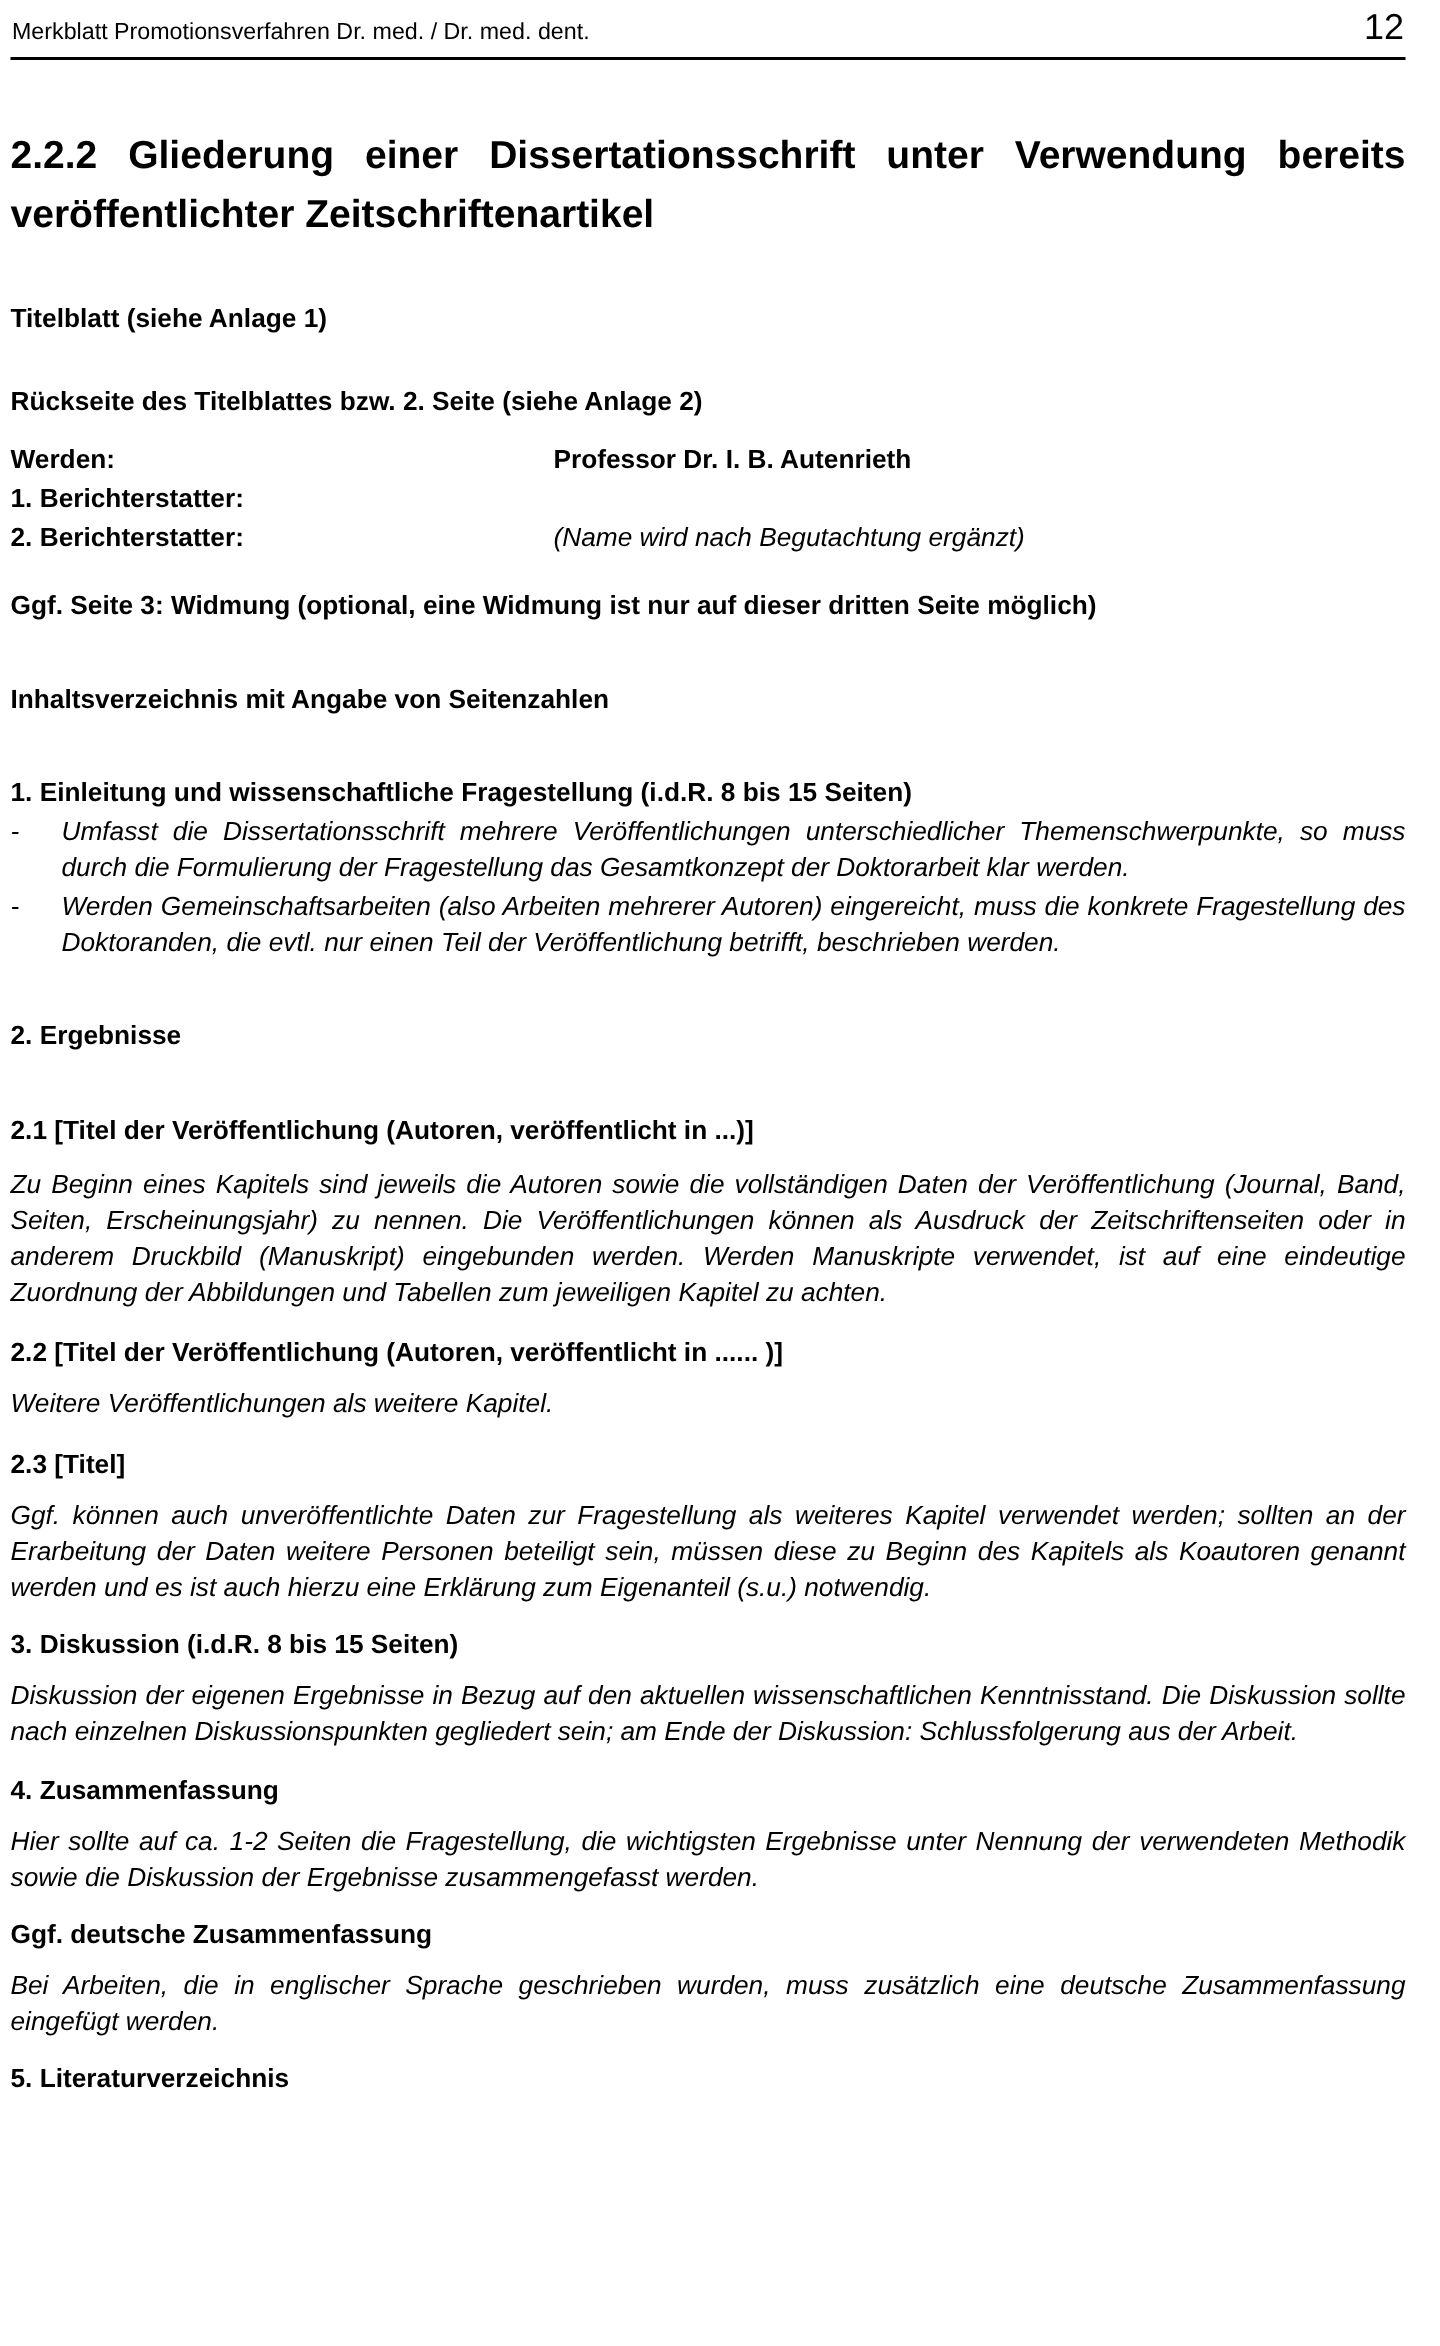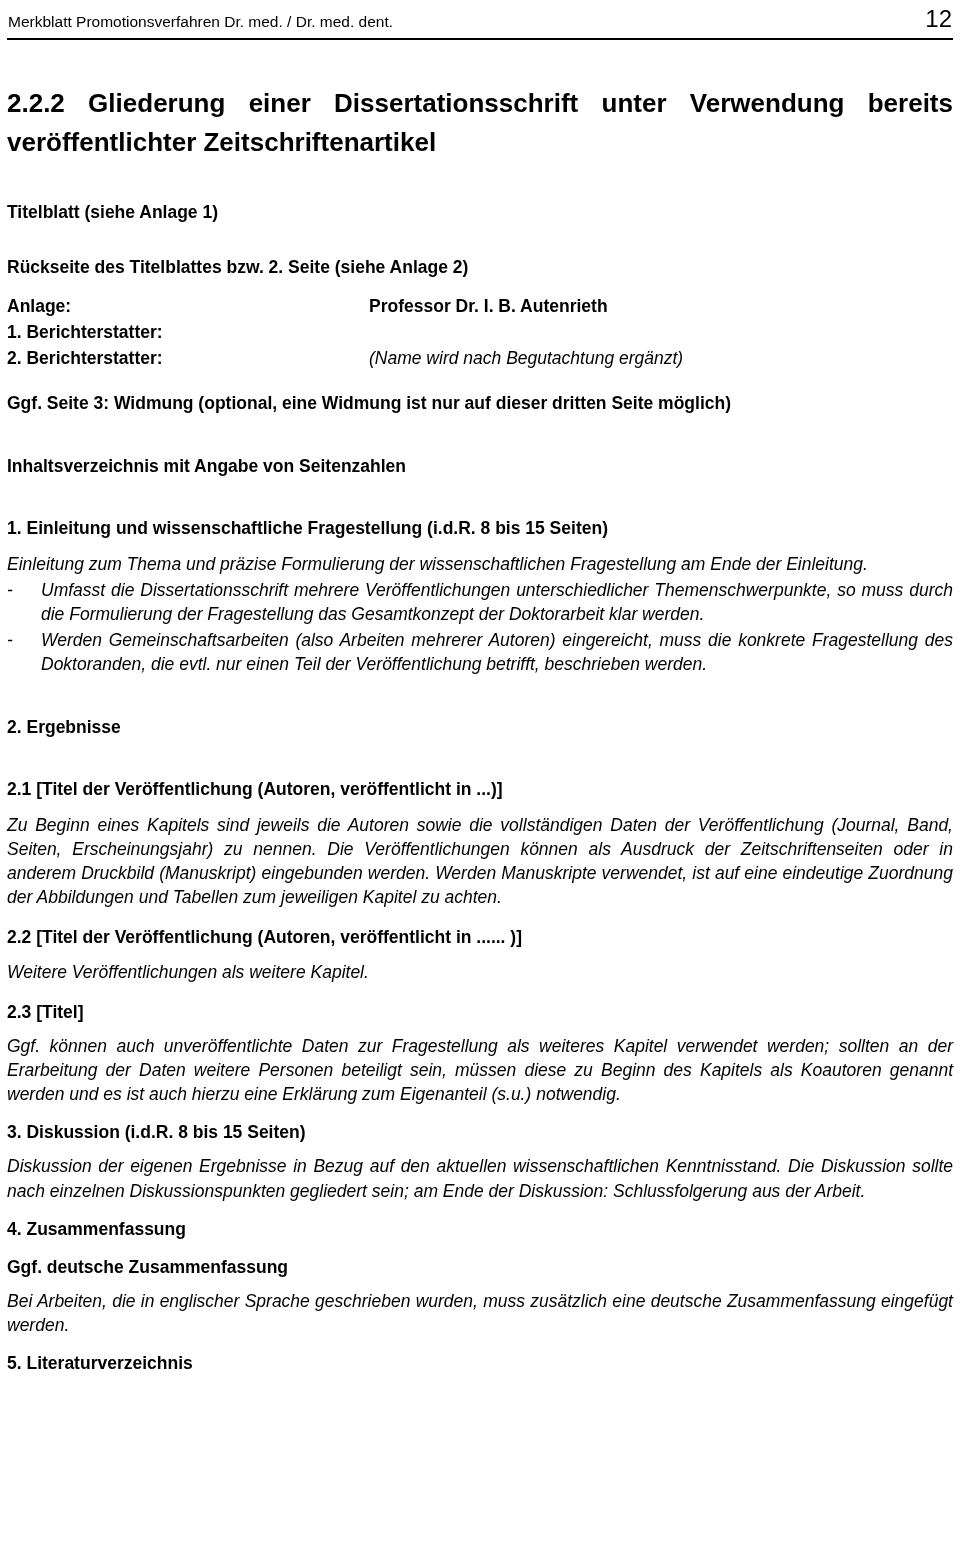--- a/index.html
+++ b/index.html
@@ -2,21 +2,21 @@
 <html lang="de"><head>
 <meta charset="utf-8">
 <title>Merkblatt Promotionsverfahren – Seite 12</title>
 <style>
   * { box-sizing: border-box; }
   html, body { margin: 0; padding: 0; background: #ffffff; }
   .page {
     width: 960px;
     min-height: 1564px;
     margin: 0 auto;
-    padding: 5px 7px 24px 7px;
+    padding: 5px 23px 24px 7px;
     font-family: "Liberation Sans", sans-serif;
     color: #000000;
     font-size: 17.5px;
     line-height: 1.38;
     background: #ffffff;
   }
   
   .hdr {
     display: flex;
     justify-content: space-between;
@@ -73,40 +73,39 @@
   <div class="rule"></div>
 
   <div class="h-main">2.2.2 Gliederung einer Dissertationsschrift unter Verwendung bereits veröffentlichter Zeitschriftenartikel</div>
 
   <div class="b mt26">Titelblatt (siehe Anlage 1)</div>
 
   <div class="b mt30">Rückseite des Titelblattes bzw. 2. Seite (siehe Anlage 2)</div>
 
   <div class="dekan">
     <div class="row">
-      <span class="lbl">Anlage:</span>
+      <span class="lbl">Werden:</span>
       <span class="val val-bold">Professor Dr. I. B. Autenrieth</span>
     </div>
     <div class="row">
       <span class="lbl">1. Berichterstatter:</span>
       <span class="val"></span>
     </div>
     <div class="row">
       <span class="lbl">2. Berichterstatter:</span>
       <span class="val val-italic">(Name wird nach Begutachtung ergänzt)</span>
     </div>
   </div>
 
   <div class="b mt20">Ggf. Seite 3: Widmung (optional, eine Widmung ist nur auf dieser dritten Seite möglich)</div>
 
   <div class="b mt26">Inhaltsverzeichnis mit Angabe von Seitenzahlen</div>
 
   <div class="b mt26">1. Einleitung und wissenschaftliche Fragestellung (i.d.R. 8 bis 15 Seiten)</div>
 
-  <div class="i j mt12">Einleitung zum Thema und präzise Formulierung der wissenschaftlichen Fragestellung am Ende der Einleitung.</div>
 
   <div class="li">
     <span class="dash">-</span>
     <span class="txt">Umfasst die Dissertationsschrift mehrere Veröffentlichungen unterschiedlicher Themenschwerpunkte, so muss durch die Formulierung der Fragestellung das Gesamtkonzept der Doktorarbeit klar werden.</span>
   </div>
   <div class="li">
     <span class="dash">-</span>
     <span class="txt">Werden Gemeinschaftsarbeiten (also Arbeiten mehrerer Autoren) eingereicht, muss die konkrete Fragestellung des Doktoranden, die evtl. nur einen Teil der Veröffentlichung betrifft, beschrieben werden.</span>
   </div>
 
@@ -123,20 +122,21 @@
   <div class="b mt16">2.3 [Titel]</div>
 
   <div class="i j mt10">Ggf. können auch unveröffentlichte Daten zur Fragestellung als weiteres Kapitel verwendet werden; sollten an der Erarbeitung der Daten weitere Personen beteiligt sein, müssen diese zu Beginn des Kapitels als Koautoren genannt werden und es ist auch hierzu eine Erklärung zum Eigenanteil (s.u.) notwendig.</div>
 
   <div class="b mt14">3. Diskussion (i.d.R. 8 bis 15 Seiten)</div>
 
   <div class="i j mt10">Diskussion der eigenen Ergebnisse in Bezug auf den aktuellen wissenschaftlichen Kenntnisstand. Die Diskussion sollte nach einzelnen Diskussionspunkten gegliedert sein; am Ende der Diskussion: Schlussfolgerung aus der Arbeit.</div>
 
   <div class="b mt14">4. Zusammenfassung</div>
 
+  <div class="i j mt10">Hier sollte auf ca. 1-2 Seiten die Fragestellung, die wichtigsten Ergebnisse unter Nennung der verwendeten Methodik sowie die Diskussion der Ergebnisse zusammengefasst werden.</div>
 
   <div class="b mt14">Ggf. deutsche Zusammenfassung</div>
 
   <div class="i j mt10">Bei Arbeiten, die in englischer Sprache geschrieben wurden, muss zusätzlich eine deutsche Zusammenfassung eingefügt werden.</div>
 
   <div class="b mt14">5. Literaturverzeichnis</div>
 
 
 </div>
 

